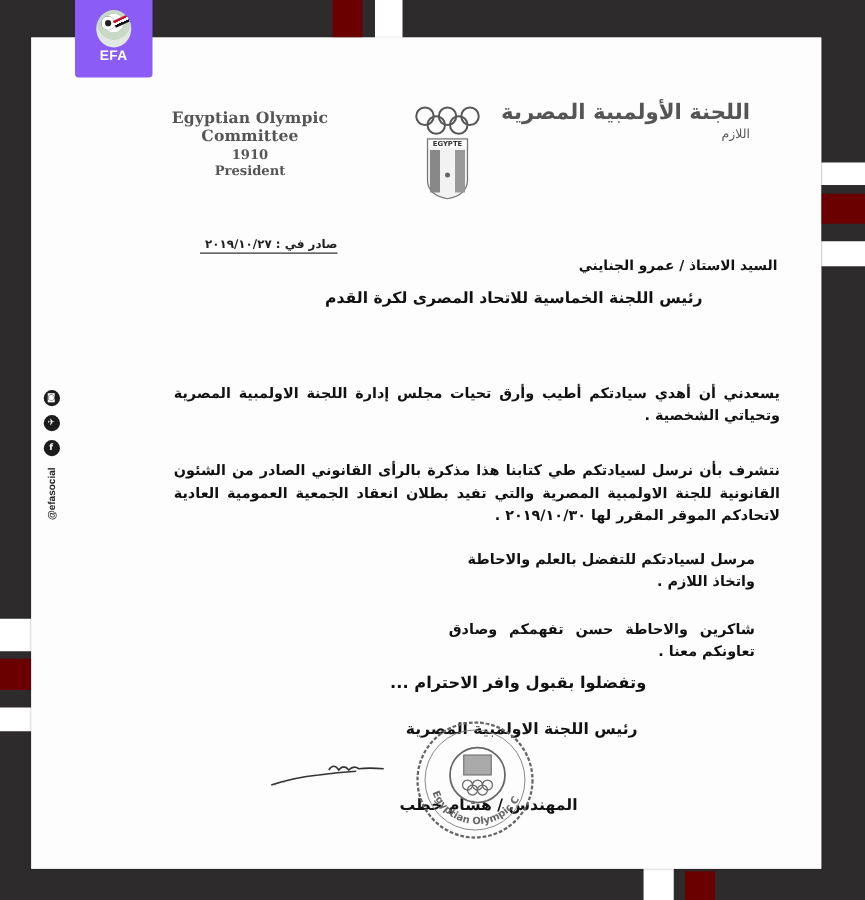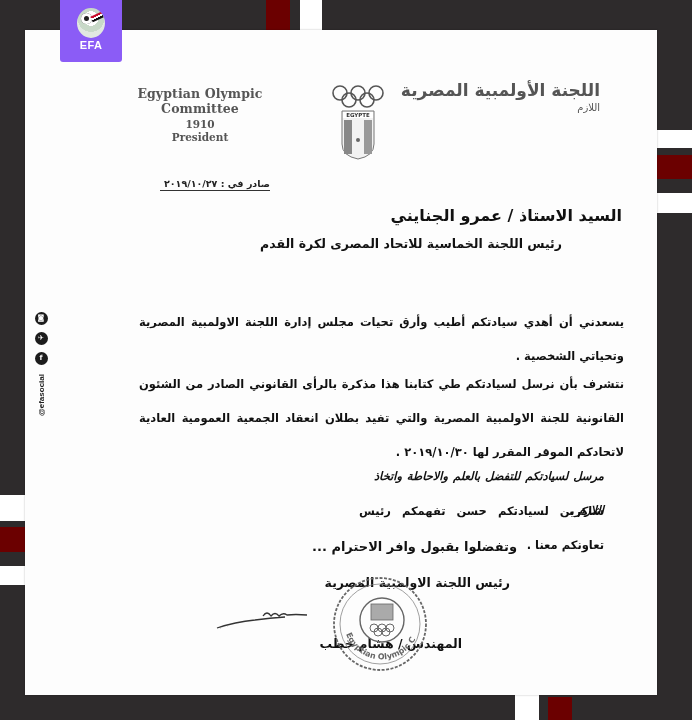--- a/index.html
+++ b/index.html
@@ -65,35 +65,35 @@
     position: absolute; left: 400px; top: 80px; width: 200px; text-align: right;
     font-family: "DejaVu Sans", sans-serif; color: #555; direction: rtl;
   }
   .letterhead-ar .org { font-size: 17px; font-weight: bold; }
   .letterhead-ar .year { font-size: 10px; font-weight: bold; margin-top: 6px; }
   .letterhead-ar .role { font-size: 10px; margin-top: 2px; }
 
   .olympic-emblem { position: absolute; left: 330px; top: 84px; width: 56px; height: 76px; }
 
   .date-line {
-    position: absolute; left: 160px; top: 178px; width: 110px; direction: rtl;
+    position: absolute; left: 160px; top: 190px; width: 110px; direction: rtl;
     font-size: 9.5px; font-weight: bold; color: #222;
     border-bottom: 1.5px solid #333; padding-bottom: 1px; text-align: right;
   }
 
   .letter { position: absolute; direction: rtl; color: #111; font-family: "DejaVu Sans", sans-serif; }
   .addressee { right: 70px; top: 206px; width: 420px; }
-  .addressee .l1 { font-size: 16px; font-weight: bold; text-align: right; margin-right: 0; }
+  .addressee .l1 { font-size: 11px; font-weight: bold; text-align: right; margin-right: 0; }
   .addressee .l2 { font-size: 12.5px; font-weight: bold; margin-top: 11px; margin-right: 60px; }
   .addressee .l3 { font-size: 12px; font-weight: bold; margin-top: 9px; }
 
-  .body-text { right: 68px; width: 485px; font-size: 11.5px; font-weight: bold; line-height: 34px; text-align: justify; text-align-last: right; }
+  .body-text { right: 68px; width: 485px; font-size: 11.5px; font-weight: bold; line-height: 18px; text-align: justify; text-align-last: right; }
   .p1 { top: 305px; }
   .p2 { top: 367px; }
-  .p3 { top: 459px; width: 230px; right: 88px; font-style: italic; }
+  .p3 { top: 438px; width: 230px; right: 88px; }
   .p4 { top: 494px; width: 245px; right: 88px; }
 
   .closing { right: 175px; top: 539px; font-size: 13px; font-weight: bold; }
   .sig-title { right: 182px; top: 575px; font-size: 12.5px; font-weight: bold; }
   .sig-name { right: 230px; top: 636px; font-size: 12.5px; font-weight: bold; }
 
   .signature-scribble { position: absolute; left: 215px; top: 608px; width: 95px; height: 22px; }
   .stamp { position: absolute; left: 330px; top: 572px; width: 100px; height: 105px; }
 </style>
 </head>
@@ -163,21 +163,21 @@
 <div class="date-line">صادر في : ٢٠١٩/١٠/٢٧</div>
 
 <div class="letter addressee">
   <div class="l1">السيد الاستاذ / عمرو الجنايني</div>
   <div class="l2">رئيس اللجنة الخماسية للاتحاد المصرى لكرة القدم</div>
 </div>
 
 <div class="letter body-text p1">يسعدني أن أهدي سيادتكم أطيب وأرق تحيات مجلس إدارة اللجنة الاولمبية المصرية وتحياتي الشخصية .</div>
 <div class="letter body-text p2">نتشرف بأن نرسل لسيادتكم طي كتابنا هذا مذكرة بالرأى القانوني الصادر من الشئون القانونية للجنة الاولمبية المصرية والتي تفيد بطلان انعقاد الجمعية العمومية العادية لاتحادكم الموقر المقرر لها ٢٠١٩/١٠/٣٠ .</div>
 <div class="letter body-text p3">مرسل لسيادتكم للتفضل بالعلم والاحاطة واتخاذ اللازم .</div>
-<div class="letter body-text p4">شاكرين لسيادتكم حسن تفهمكم رئيس تعاونكم معنا .</div>
+<div class="letter body-text p4">شاكرين والاحاطة حسن تفهمكم وصادق تعاونكم معنا .</div>
 
 <div class="letter closing">وتفضلوا بقبول وافر الاحترام ...</div>
 <div class="letter sig-title">رئيس اللجنة الاولمبية المصرية</div>
 
 <svg class="signature-scribble" viewBox="0 0 95 22">
   <path d="M2 20 Q20 14 40 12 Q55 10 70 9 M48 8 Q52 2 56 8 Q60 3 64 8 Q68 4 72 7 Q80 6 92 7" fill="none" stroke="#333" stroke-width="1.3"></path>
   <path d="M5 20 L8 19 M12 18 L14 17" stroke="#777" stroke-width="0.8" stroke-dasharray="1 2"></path>
 </svg>
 
 <div class="letter sig-name">المهندس / هشام حطب</div>

